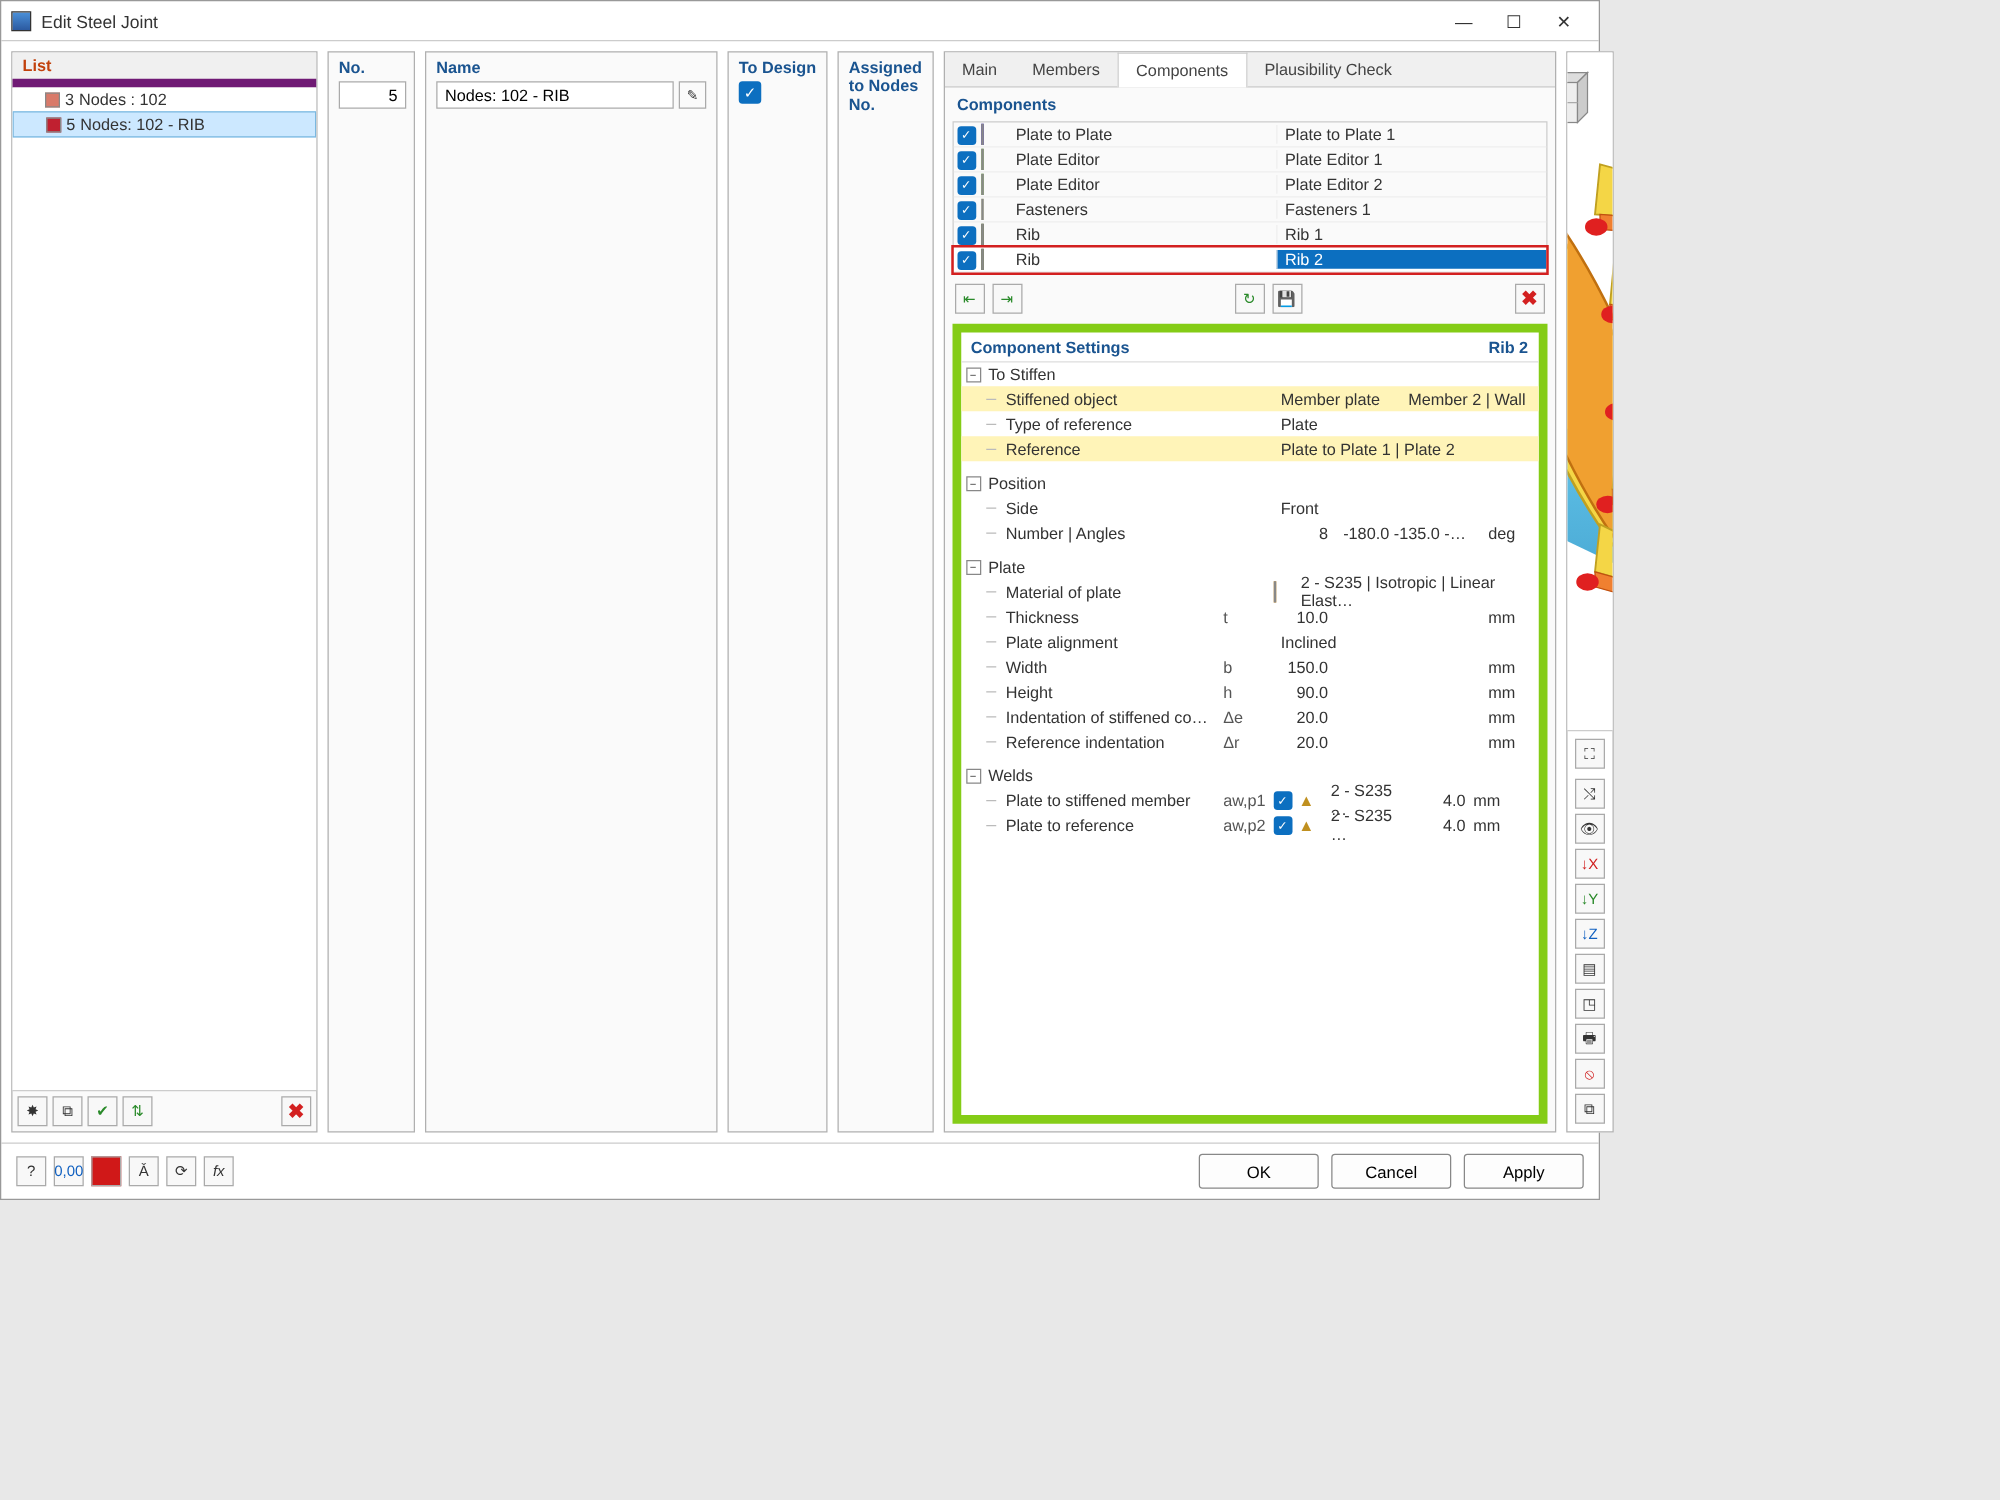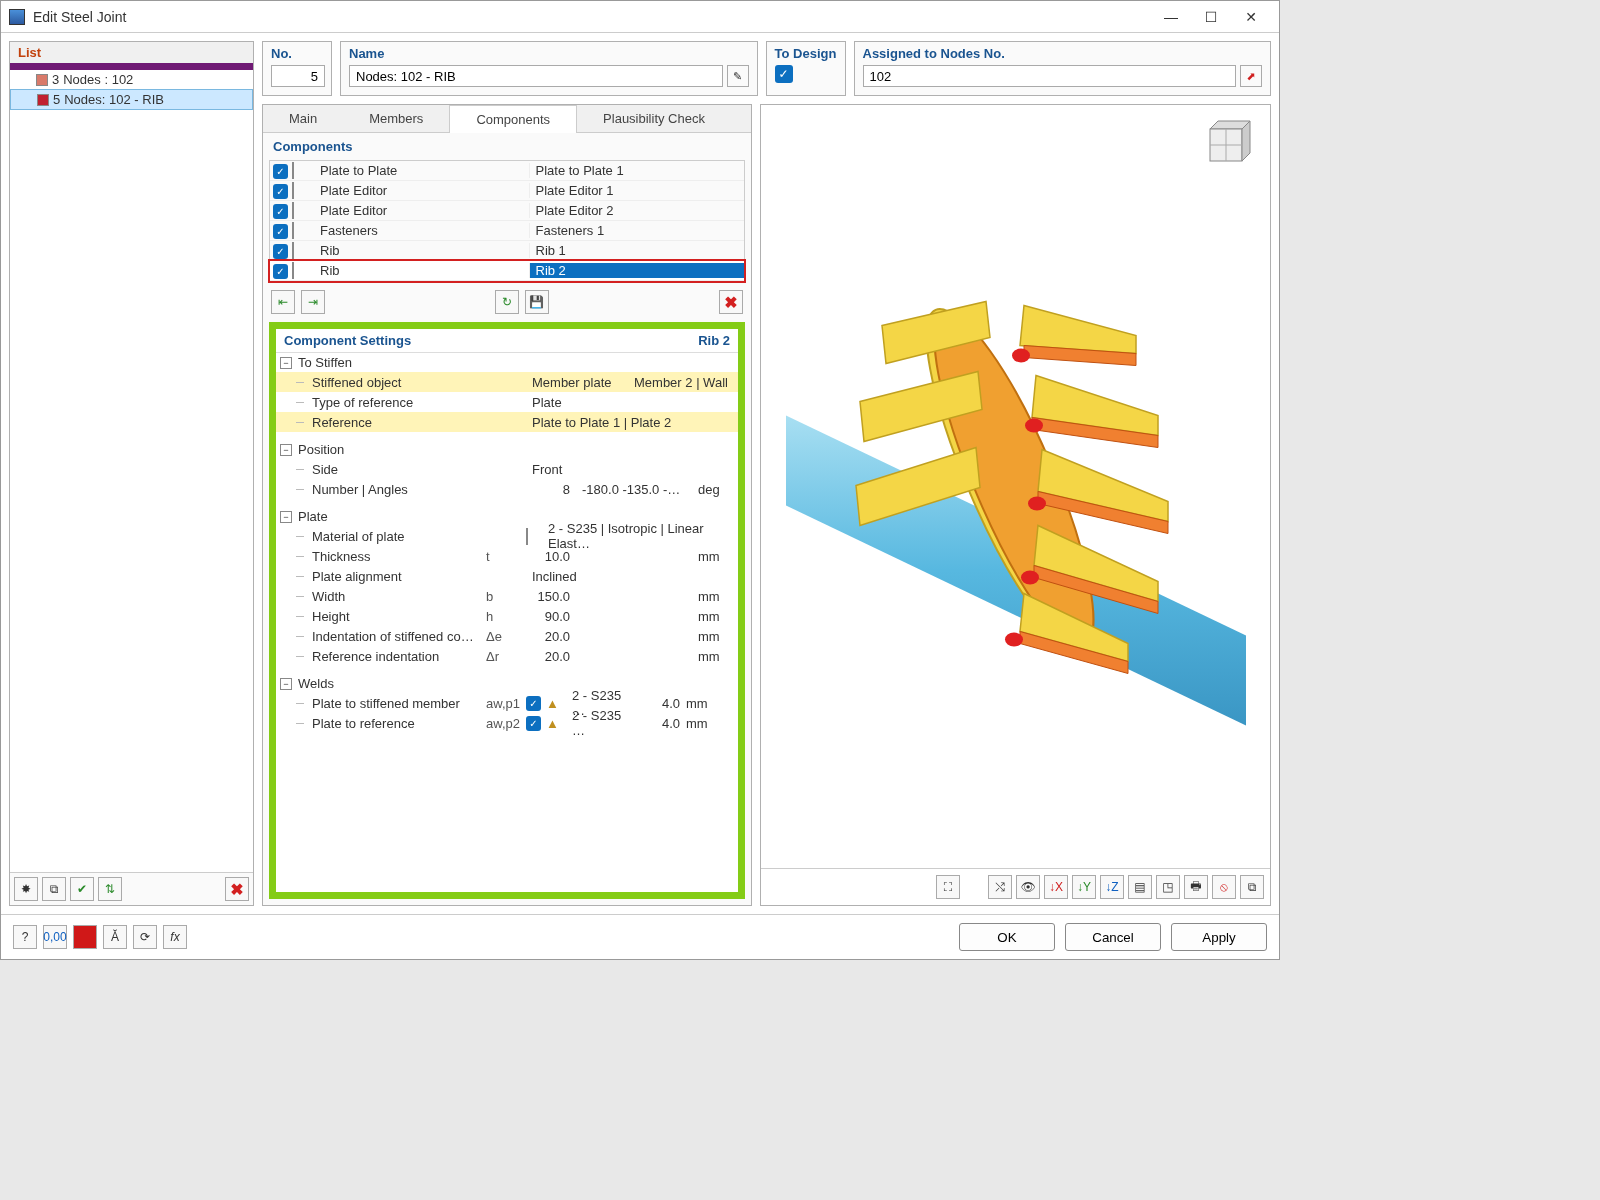--- a/index.html
+++ b/index.html
@@ -13,36 +13,36 @@
 .left-panel { width:245px; display:flex; flex-direction:column; border:1px solid #b0b0b0; background:#fafafa;}
 .panel-header { background:#f0f0f0; padding:3px 8px; font-weight:bold; color:#c2410c; border-bottom:7px solid #701a75;}
 .list-items { flex:1; overflow:auto; background:#fff;}
 .list-row { display:flex; align-items:center; padding:2px 4px; gap:4px; border-bottom:0;}
 .list-row.selected { background:#cce8ff; border:1px solid #7ab8e0;}
 .tree-indent { width:18px; text-align:center; color:#888;}
 .swatch { width:12px; height:12px; border:1px solid #888;}
 .left-toolbar { display:flex; padding:4px; gap:4px; border-top:1px solid #ccc; align-items:center;}
 .tbtn { width:24px; height:24px; border:1px solid #aaa; background:#f8f8f8; display:flex; align-items:center; justify-content:center; font-size:12px;}
 .spacer { flex:1;}
-.right-side { flex:1; display:flex; flex-direction:column; gap:8px; min-width:0;}
+.right-side { flex:1; display:flex; flex-direction:row; gap:8px; min-width:0;}
 .top-fields { display:flex; gap:8px;}
 .field-box { border:1px solid #b0b0b0; background:#fafafa; padding:4px 8px 8px;}
 .field-label { color:#1a5490; font-weight:bold; font-size:13px; margin-bottom:4px;}
 .field-input { display:flex; align-items:center; gap:4px;}
 input[type=text] { border:1px solid #aaa; padding:2px 6px; font-size:13px; height:22px;}
 .field-no { width:70px;}
 .field-name { flex:1;}
 .field-todesign{ width:80px;}
 .field-nodes{ flex:1;}
 .checkbox { width:18px; height:18px; background:#0c6fc0; border-radius:3px; display:inline-flex; align-items:center; justify-content:center; color:#fff; font-size:12px;}
 .checkbox.off { background:#fff; border:1px solid #888;}
 .mid-row{ flex:1; display:flex; gap:8px; min-height:0;}
 .center-col{ width:490px; display:flex; flex-direction:column; border:1px solid #b0b0b0; background:#fafafa;}
 .tabs{ display:flex; background:#f0f0f0; border-bottom:1px solid #ccc;}
-.tab{ padding:6px 26px; color:#444;}
+.tab{ padding:6px 14px; color:#444;}
 .tab.active{ background:#fff; border-top:1px solid #ccc; border-left:1px solid #ccc; border-right:1px solid #ccc; margin-bottom:-1px;}
 .section-title{ color:#1a5490; font-weight:bold; padding:6px 10px;}
 .comp-table{ border:1px solid #ccc; margin:0 6px;}
 .comp-head{ display:flex; background:#f4f4f4; border-bottom:1px solid #ccc;}
 .ch-chk{width:22px;} .ch-color{width:22px;} .ch-type{flex:1; text-align:center; padding:4px;} .ch-name{flex:1; text-align:center; padding:4px; border-left:1px solid #ccc;}
 .comp-row{ display:flex; align-items:center; border-bottom:1px solid #eee; height:20px; font-size:13px;}
 .comp-row .ch-chk{padding-left:3px;}
 .comp-row .ch-type{text-align:left; padding:0 6px;}
 .comp-row .ch-name{text-align:left; padding:0 6px; border-left:1px solid #eee;}
 .comp-row.selected{ outline:2px solid #d32020; background:#fff;}
@@ -133,24 +133,20 @@
             <input type="text" style="flex: 1 1 0%;" value="Nodes: 102 - RIB">
             <div class="small-icon-btn">✎</div>
           </div>
         </div>
         <div class="field-box field-todesign">
           <div class="field-label">To Design</div>
           <div class="checkbox">✓</div>
         </div>
         <div class="field-box field-nodes">
           <div class="field-label">Assigned to Nodes No.</div>
-          <div class="field-input">
-            <input type="text" style="flex: 1 1 0%;" value="102">
-            <div class="small-icon-btn" style="color:#d02020">⬈</div>
-          </div>
         </div>
       </div>
 
       <div class="mid-row">
 
         <div class="center-col">
           <div class="tabs" id="tabs">
               <div class="tab">Main</div>
               <div class="tab">Members</div>
               <div class="tab active">Components</div>

